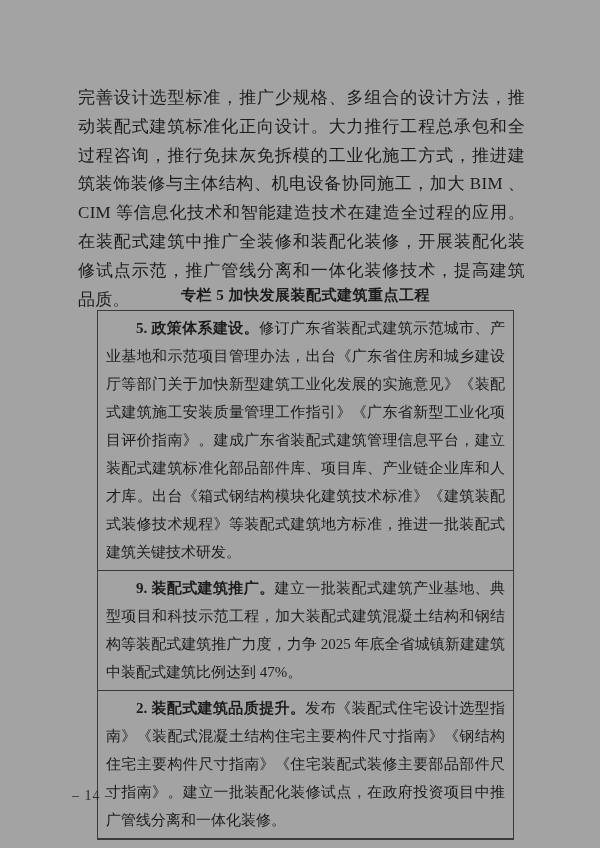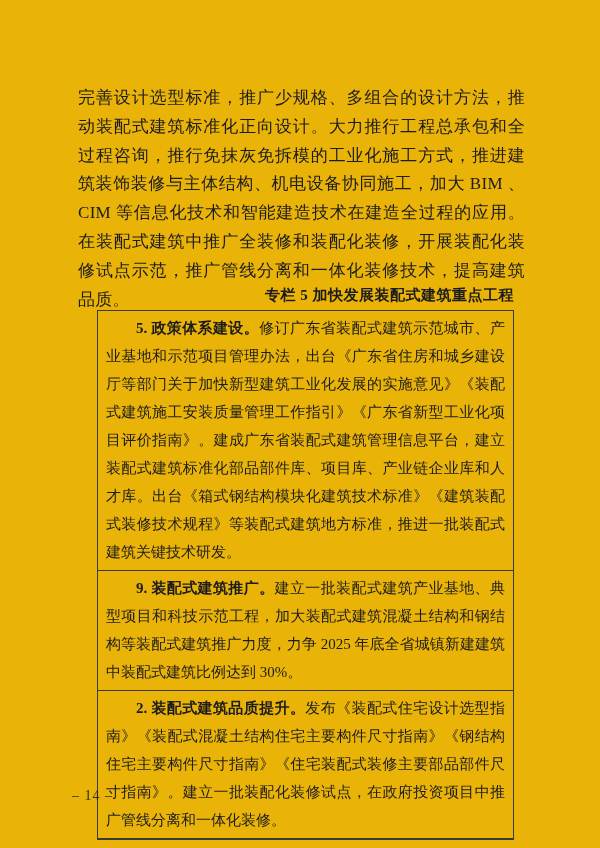--- a/index.html
+++ b/index.html
@@ -4,42 +4,42 @@
 <style>
   html, body {
     margin: 0;
     padding: 0;
     background: #ffffff;
   }
   .page {
     position: relative;
     width: 600px;
     height: 848px;
-    background: #eab308;
+    background: #a3a3a3;
     font-family: "Liberation Serif", "DejaVu Serif", serif;
     color: #1c1c1c;
     overflow: hidden;
   }
   .body-paragraph {
     position: absolute;
     left: 78px;
     width: 447px;
     top: 84px;
     font-size: 17px;
     line-height: 28.8px;
     text-align: justify;
     text-justify: inter-character;
     letter-spacing: 0.3px;
   }
   .box-title {
     position: absolute;
     left: 97px;
     width: 417px;
     top: 286px;
-    text-align: right;
+    text-align: center;
     font-size: 15px;
     font-weight: bold;
     letter-spacing: 0.5px;
   }
   .box {
     position: absolute;
     left: 97px;
     width: 417px;
     top: 310px;
     border: 1px solid #3a3a3a;
@@ -81,21 +81,21 @@
 
   <div class="box-title">专栏 5  加快发展装配式建筑重点工程</div>
 
   <div class="box">
 
     <div class="box-section">
       <p><span class="section-lead">5. 政策体系建设。</span><span>修订广东省装配式建筑示范城市、产业基地和示范项目管理办法，出台《广东省住房和城乡建设厅等部门关于加快新型建筑工业化发展的实施意见》《装配式建筑施工安装质量管理工作指引》《广东省新型工业化项目评价指南》。建成广东省装配式建筑管理信息平台，建立装配式建筑标准化部品部件库、项目库、产业链企业库和人才库。出台《箱式钢结构模块化建筑技术标准》《建筑装配式装修技术规程》等装配式建筑地方标准，推进一批装配式建筑关键技术研发。</span></p>
     </div>
 
     <div class="box-section">
-      <p><span class="section-lead">9. 装配式建筑推广。</span><span>建立一批装配式建筑产业基地、典型项目和科技示范工程，加大装配式建筑混凝土结构和钢结构等装配式建筑推广力度，力争 2025 年底全省城镇新建建筑中装配式建筑比例达到 30%。</span></p>
+      <p><span class="section-lead">9. 装配式建筑推广。</span><span>建立一批装配式建筑产业基地、典型项目和科技示范工程，加大装配式建筑混凝土结构和钢结构等装配式建筑推广力度，力争 2025 年底全省城镇新建建筑中装配式建筑比例达到 47%。</span></p>
     </div>
 
     <div class="box-section">
       <p><span class="section-lead">2. 装配式建筑品质提升。</span><span>发布《装配式住宅设计选型指南》《装配式混凝土结构住宅主要构件尺寸指南》《钢结构住宅主要构件尺寸指南》《住宅装配式装修主要部品部件尺寸指南》。建立一批装配化装修试点，在政府投资项目中推广管线分离和一体化装修。</span></p>
     </div>
 
   </div>
 
   <div class="page-number">– 14 –</div>
 

